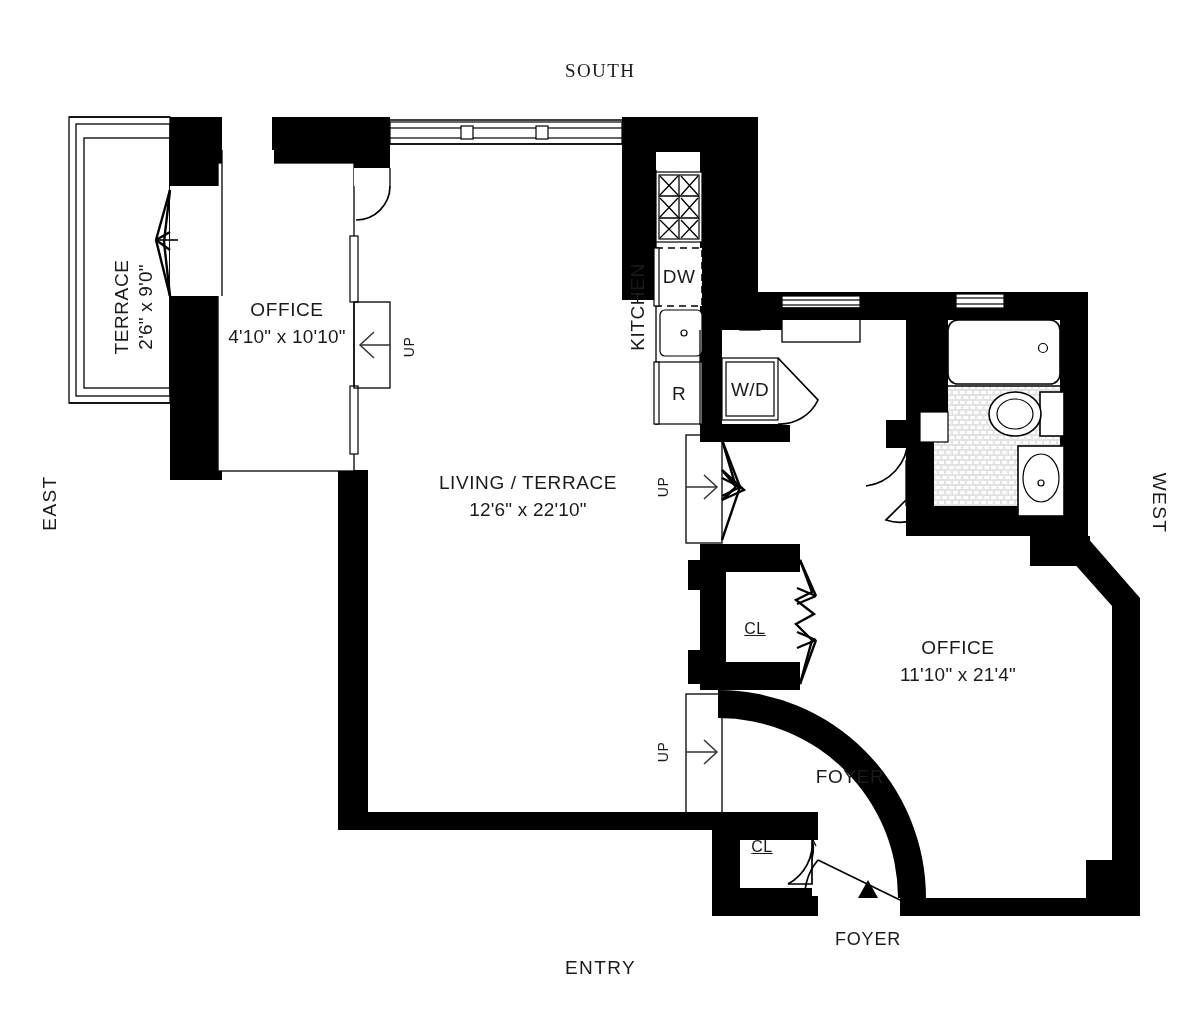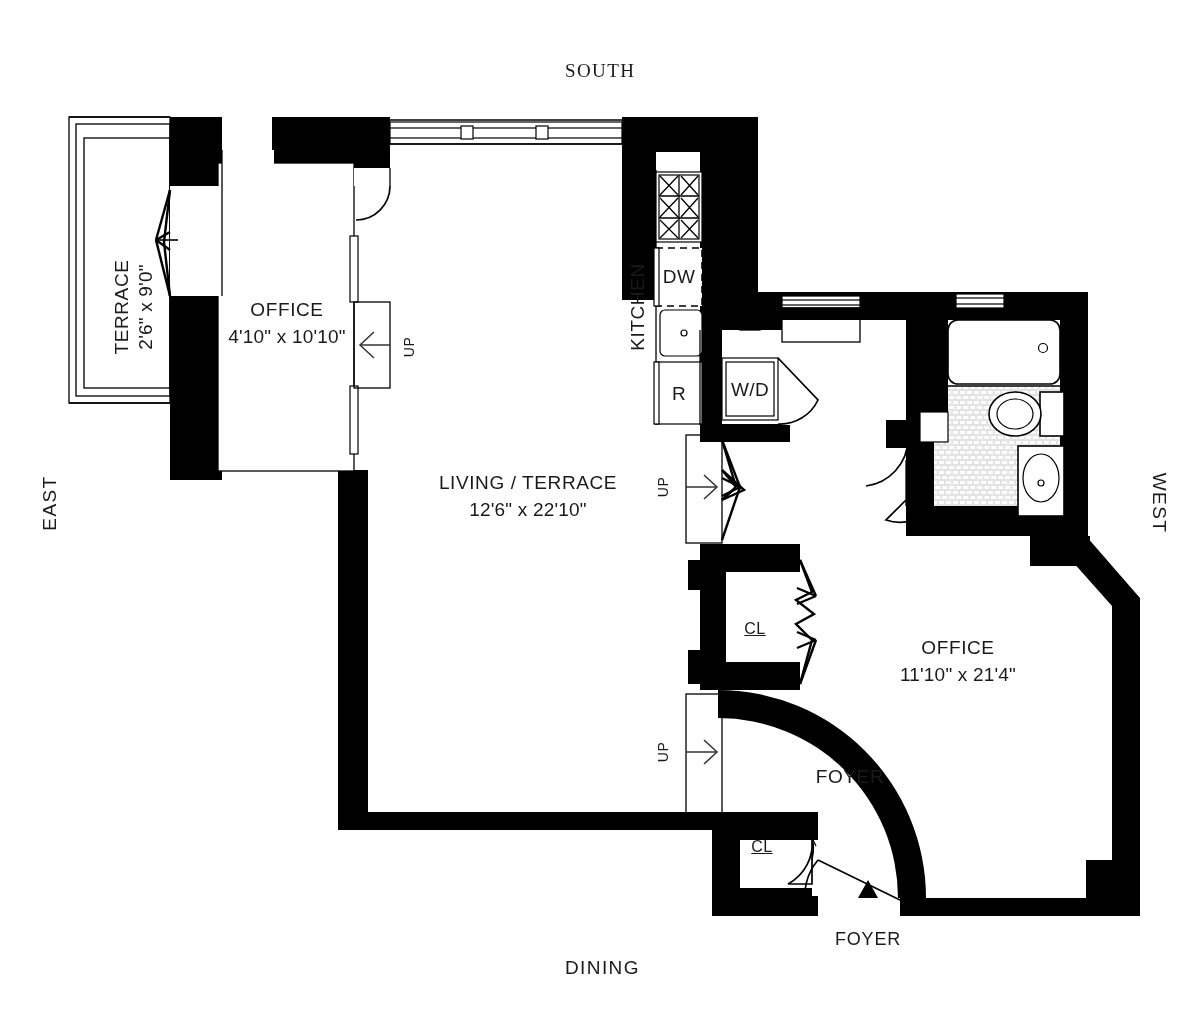--- a/index.html
+++ b/index.html
@@ -323,21 +323,21 @@
     </g>
 
     <g>
       <line x1="69" y1="403" x2="170" y2="403" class="thin2"></line>
       <line x1="69" y1="117" x2="170" y2="117" class="thin2"></line>
     </g>
 
   </svg>
 
   <div class="lbl compass" style="left:565px; top:60px; width:70px;font-family:Liberation Serif, serif;">SOUTH</div>
-  <div class="lbl compass" style="left:565px; top:957px; width:70px;">DINING</div>
+  <div class="lbl compass" style="left:565px; top:957px; width:70px;">ENTRY</div>
   <div class="lbl compass rot-ccw" style="left:15px; top:492px; width:70px;">EAST</div>
   <div class="lbl compass rot-cw" style="left:1124px; top:492px; width:70px;">WEST</div>
 
   <div class="lbl room-name rot-ccw" style="left:57px; top:296px; width:130px;">TERRACE</div>
   <div class="lbl room-dim rot-ccw" style="left:81px; top:296px; width:130px;">2'6" x 9'0"</div>
 
   <div class="lbl room-name" style="left:207px; top:299px; width:160px;">OFFICE</div>
   <div class="lbl room-dim" style="left:197px; top:326px; width:180px;">4'10" x 10'10"</div>
 
   <div class="lbl room-name rot-ccw" style="left:573px; top:296px; width:130px;">KITCHEN</div>

